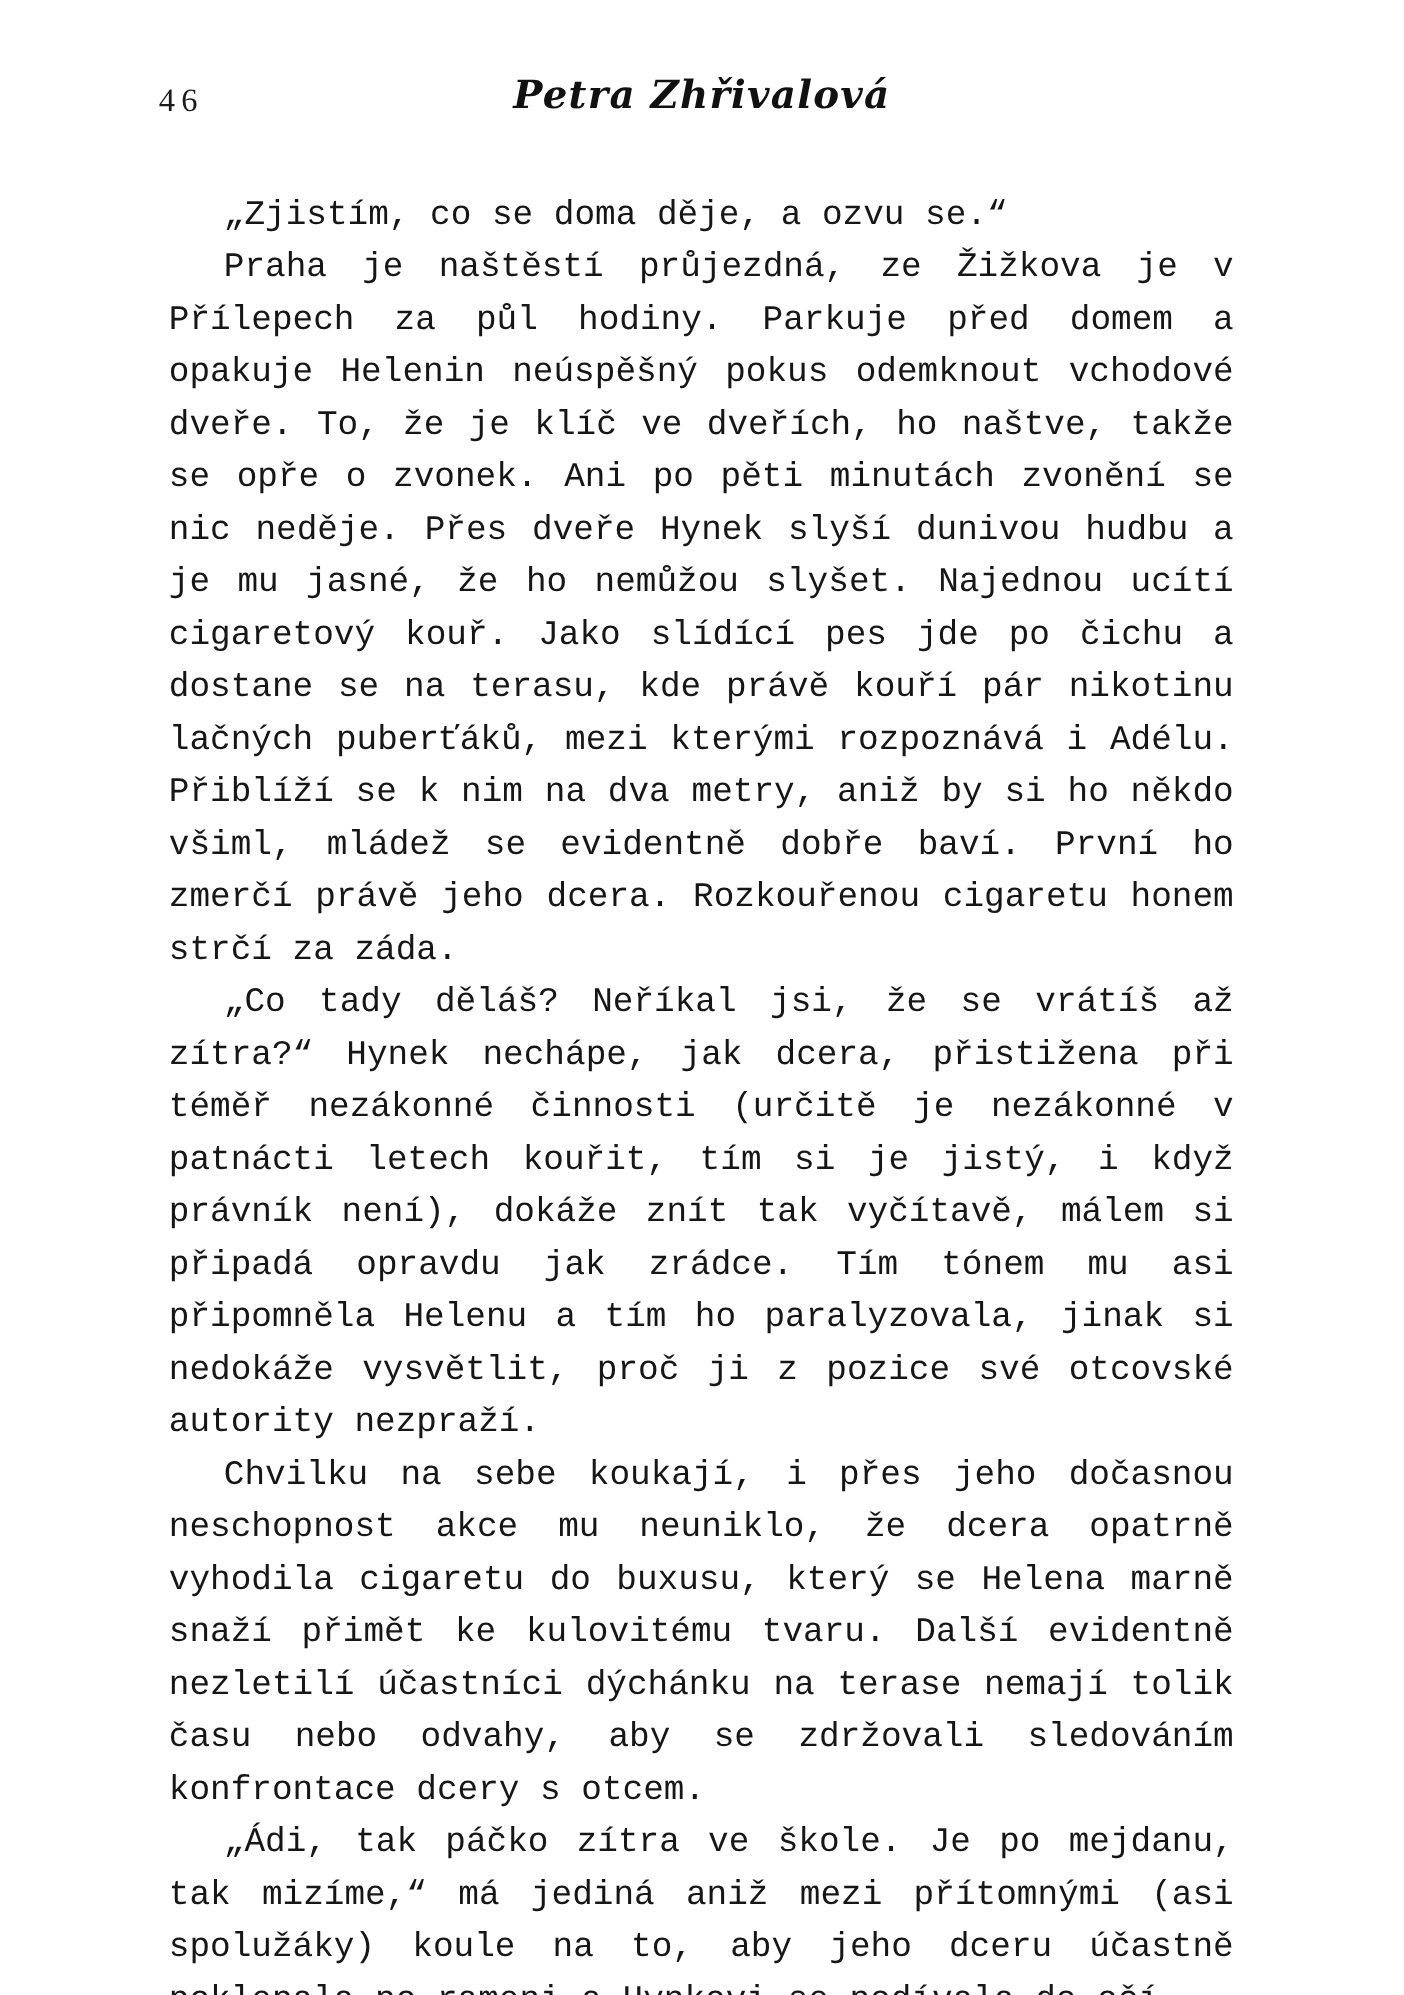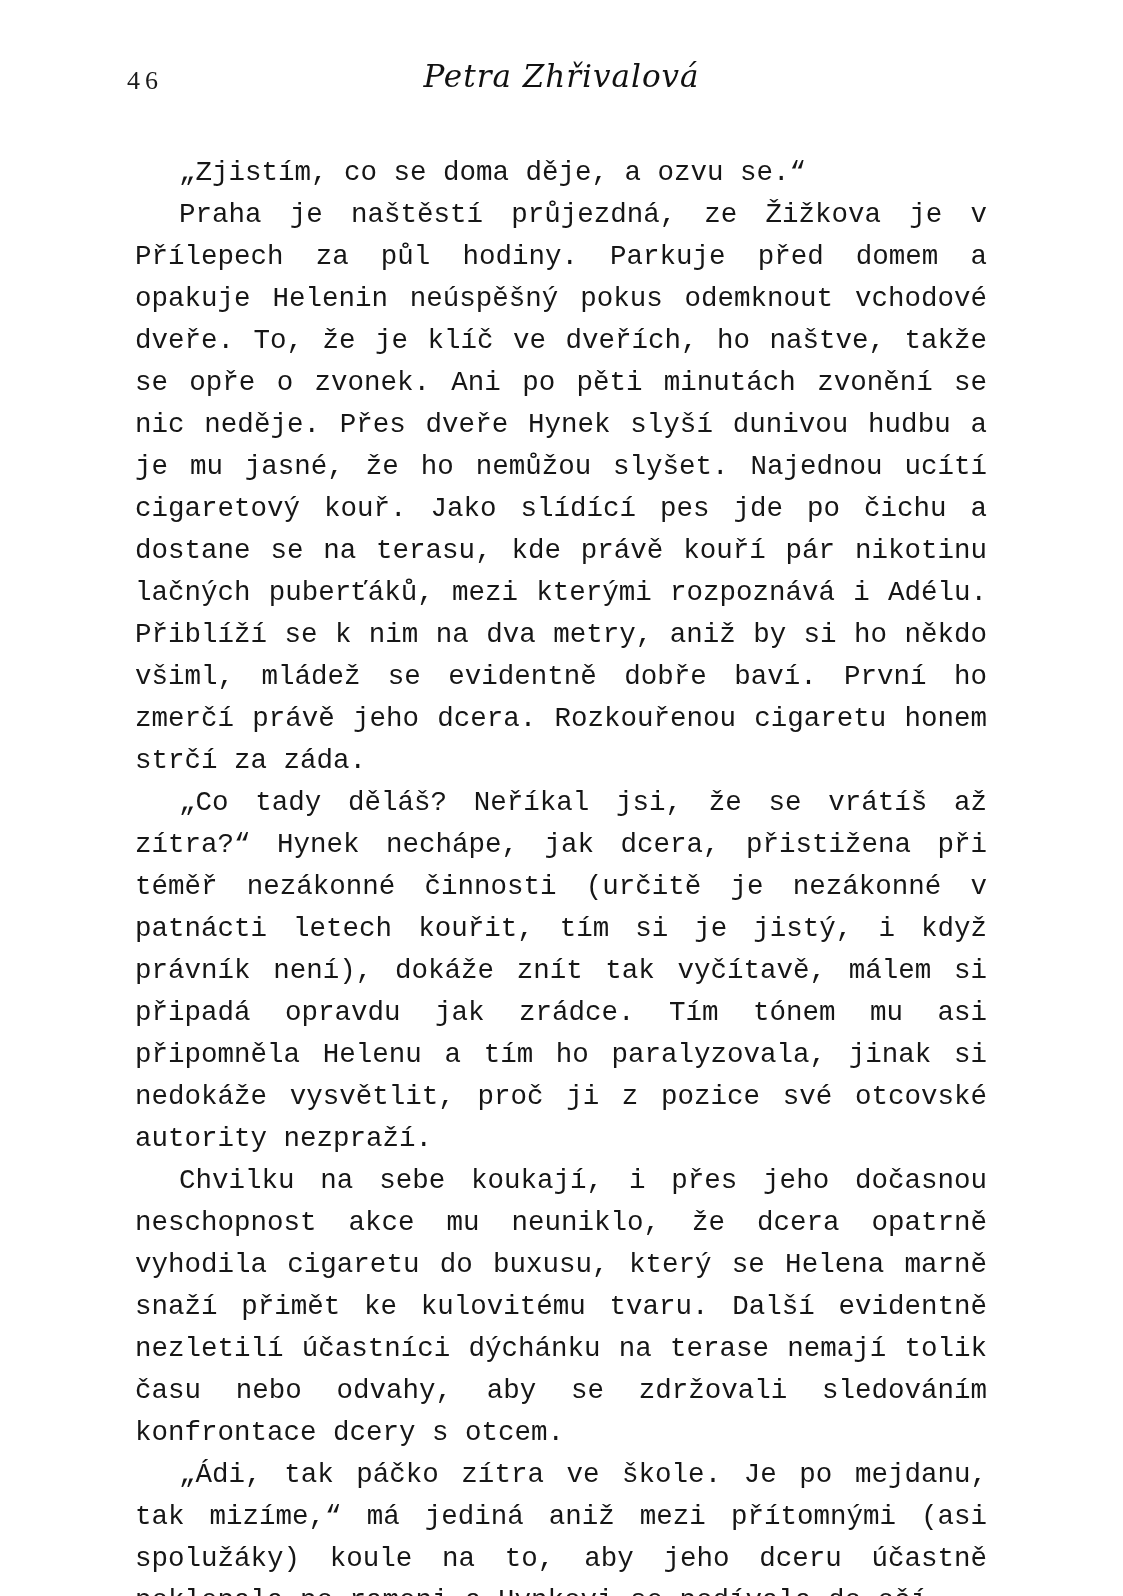--- a/index.html
+++ b/index.html
@@ -33,21 +33,21 @@
     color: #1b1b1b;
   }
   .author-name {
     position: absolute;
     left: 0;
     top: 0;
     width: 100%;
     text-align: center;
     font-family: "DejaVu Serif", "Liberation Serif", serif;
     font-style: italic;
-    font-weight: 400;
+    font-weight: 700;
     font-size: 31px;
     letter-spacing: 1px;
     color: #111111;
   }
   .text-block {
     position: absolute;
     top: 152px;
     left: 135px;
     width: 852px;
     font-family: Liberation Mono, monospace;

